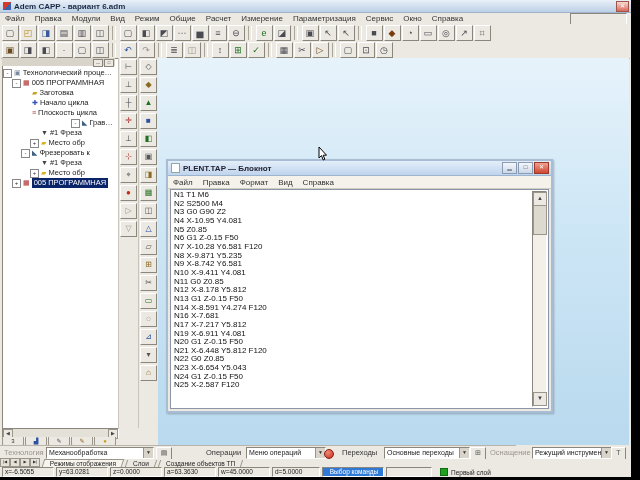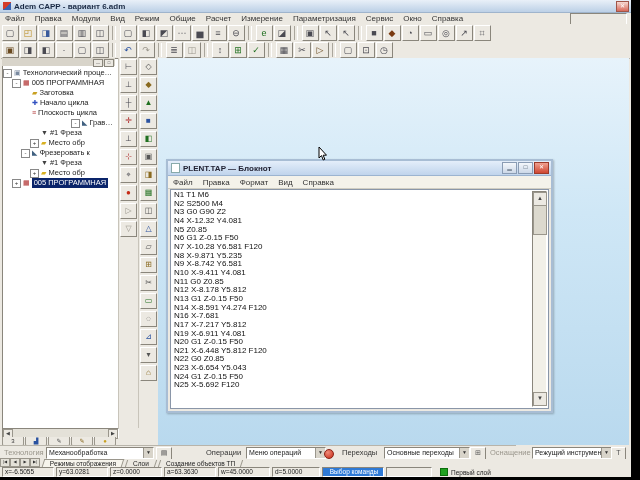--- a/index.html
+++ b/index.html
@@ -319,40 +319,40 @@
         <span>Правка</span>
         <span>Формат</span>
         <span>Вид</span>
         <span>Справка</span>
       </div>
     <div id="np-body">
       <div id="np-lines">
           <div class="np-line">N1 T1 M6</div>
           <div class="np-line">N2 S2500 M4</div>
           <div class="np-line">N3 G0 G90 Z2</div>
-          <div class="np-line">N4 X-12.32 Y4.081</div>
+          <div class="np-line">N4 X-10.95 Y4.081</div>
           <div class="np-line">N5 Z0.85</div>
           <div class="np-line">N6 G1 Z-0.15 F50</div>
           <div class="np-line">N7 X-10.28 Y6.581 F120</div>
           <div class="np-line">N8 X-9.871 Y5.235</div>
           <div class="np-line">N9 X-8.742 Y6.581</div>
           <div class="np-line">N10 X-9.411 Y4.081</div>
           <div class="np-line">N11 G0 Z0.85</div>
           <div class="np-line">N12 X-8.178 Y5.812</div>
           <div class="np-line">N13 G1 Z-0.15 F50</div>
           <div class="np-line">N14 X-8.591 Y4.274 F120</div>
           <div class="np-line">N16 X-7.681</div>
           <div class="np-line">N17 X-7.217 Y5.812</div>
           <div class="np-line">N19 X-6.911 Y4.081</div>
           <div class="np-line">N20 G1 Z-0.15 F50</div>
           <div class="np-line">N21 X-6.448 Y5.812 F120</div>
           <div class="np-line">N22 G0 Z0.85</div>
           <div class="np-line">N23 X-6.654 Y5.043</div>
           <div class="np-line">N24 G1 Z-0.15 F50</div>
-          <div class="np-line">N25 X-5.692 F120</div>
+          <div class="np-line">N25 X-2.587 F120</div>
         </div>
       <div id="np-scroll" class="sunken">
         <div class="sa" style="top:0">▲</div>
         <div id="np-thumb"></div>
         <div class="sa" style="bottom:0">▼</div>
       </div>
     </div>
   </div>
 
   <div id="opsrow">

